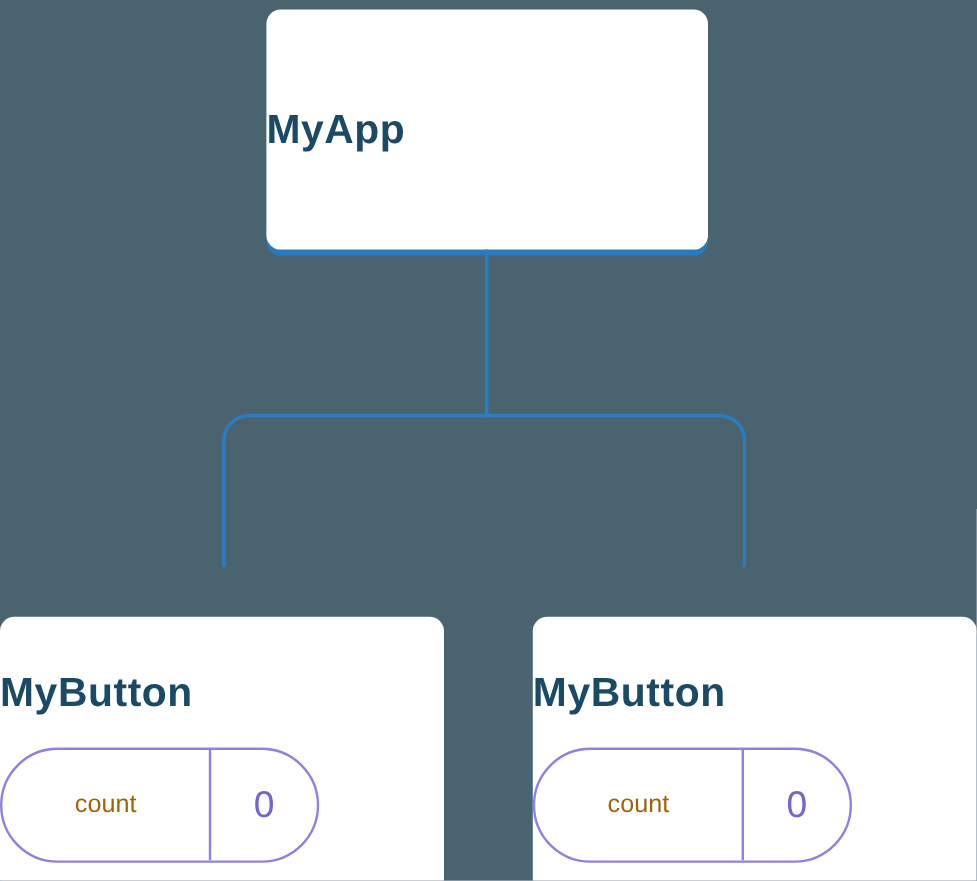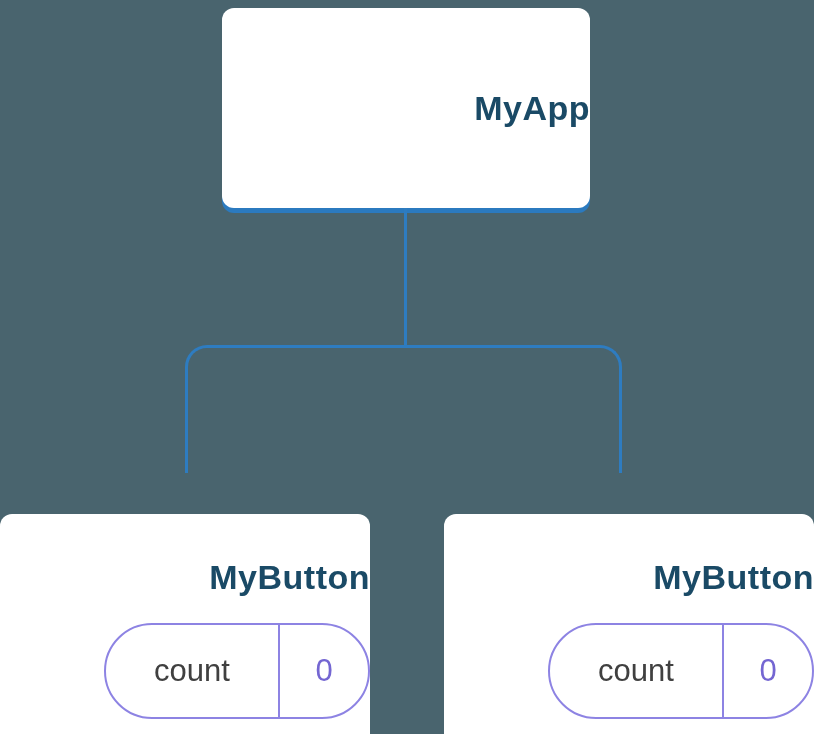--- a/index.html
+++ b/index.html
@@ -14,21 +14,21 @@
     overflow: hidden;
     font-family: "Liberation Sans", sans-serif;
   }
   .card {
     position: absolute;
     background: #ffffff;
     border-radius: 12px;
     box-shadow: 0 5px 0 0 #2b7abf;
     display: flex;
     flex-direction: column;
-    align-items: flex-end;
+    align-items: flex-start;
     justify-content: center;
   }
   .card.root {
     left: 222px;
     top: 8px;
     width: 368px;
     height: 200px;
   }
   .card.child {
     top: 470px;
@@ -78,23 +78,23 @@
     border-radius: 48px;
     box-sizing: border-box;
     overflow: hidden;
     background: #ffffff;
   }
   .pill-key {
     width: 172px;
     display: flex;
     align-items: center;
     justify-content: center;
-    font-size: 31px;
+    font-size: 21px;
     font-weight: 500;
-    color: #404040;
+    color: #a16207;
     border-right: 2.5px solid #8d83e3;
   }
   .pill-value {
     width: 88px;
     display: flex;
     align-items: center;
     justify-content: center;
     font-size: 31px;
     font-weight: 500;
     color: #7466d2;

